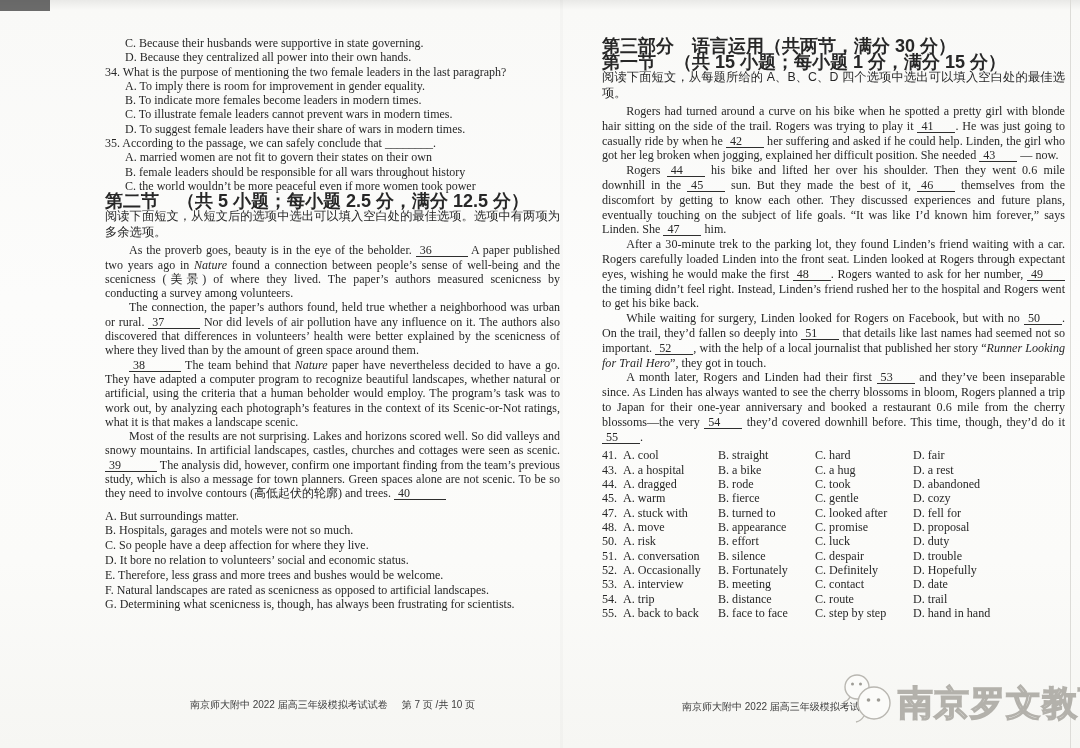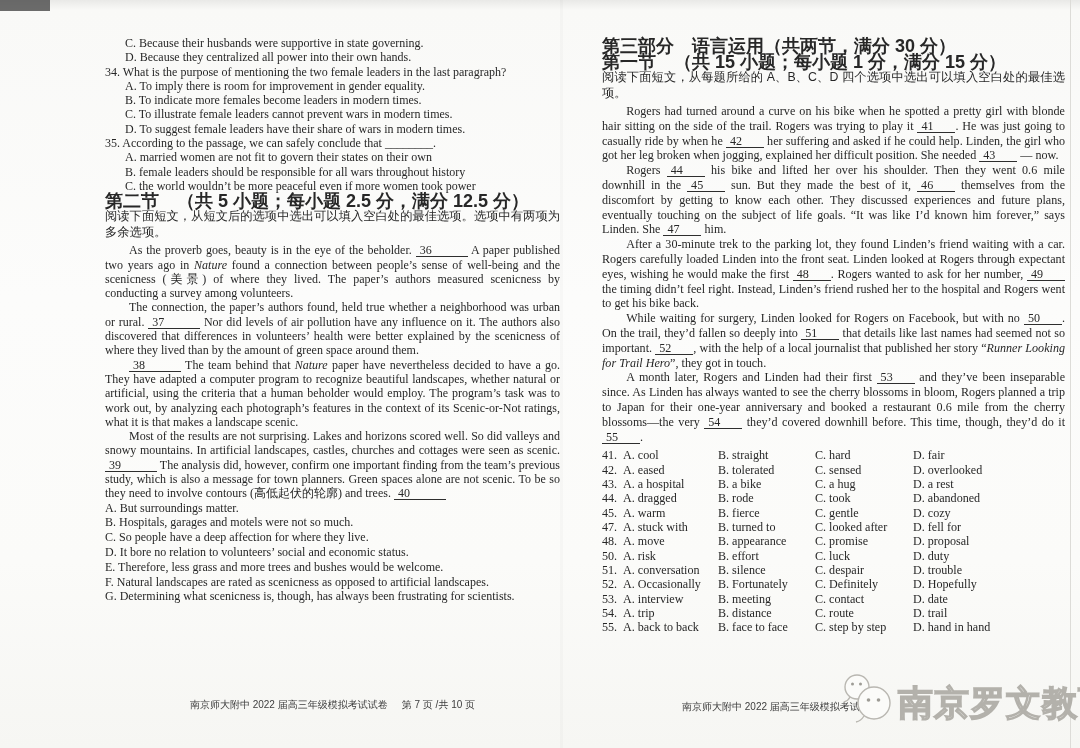--- a/index.html
+++ b/index.html
@@ -31,21 +31,21 @@
 
   .passage { margin-top:3px; }
   .passage p { text-indent:2em; text-align:justify; }
   .blank {
     display:inline-block; min-width:52px; padding:0 4px;
     text-align:left; border-bottom:1px solid #2e2e2e;
     line-height:11px; text-indent:0;
   }
   .page-right .blank { min-width:38px; }
 
-  .abc-list { margin-top:0; line-height:14.8px; }
+  .abc-list { margin-top:8px; line-height:14.8px; }
 
   .orow { display:grid; grid-template-columns:21px 95px 97px 98px auto; line-height:14.35px; }
   .ogrid { margin-top:4px; }
 
   .footer { position:absolute; font-size:10px; color:#3d3d3d; font-family:"Liberation Sans","DejaVu Sans",sans-serif; }
   .footer-left { left:105px; top:698px; width:455px; text-align:center; }
   .footer-left .fpage { margin-left:14px; }
   .footer-right { left:602px; top:700px; width:463px; padding-left:80px; }
 
   .watermark { position:absolute; left:840px; top:672px; width:240px; height:64px; z-index:5; }
@@ -138,27 +138,20 @@
     <div class="ogrid">
 
         <div class="orow">
           <span>41.</span>
           <span>A. cool</span>
           <span>B. straight</span>
           <span>C. hard</span>
           <span>D. fair</span>
         </div>
 
-        <div class="orow">
-          <span>42.</span>
-          <span>A. eased</span>
-          <span>B. tolerated</span>
-          <span>C. sensed</span>
-          <span>D. overlooked</span>
-        </div>
 
         <div class="orow">
           <span>43.</span>
           <span>A. a hospital</span>
           <span>B. a bike</span>
           <span>C. a hug</span>
           <span>D. a rest</span>
         </div>
 
         <div class="orow">

